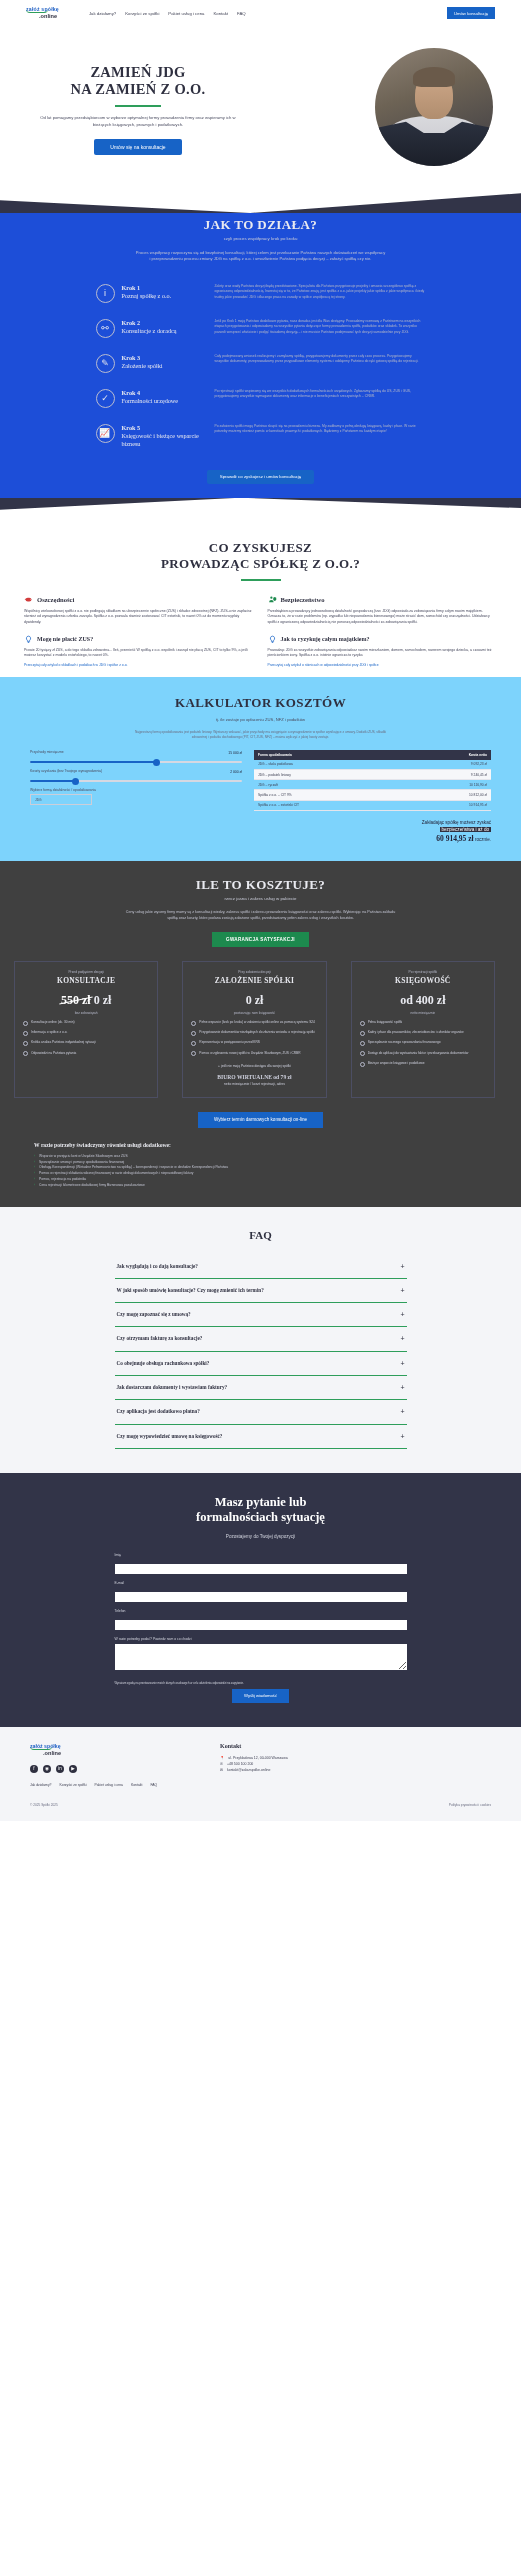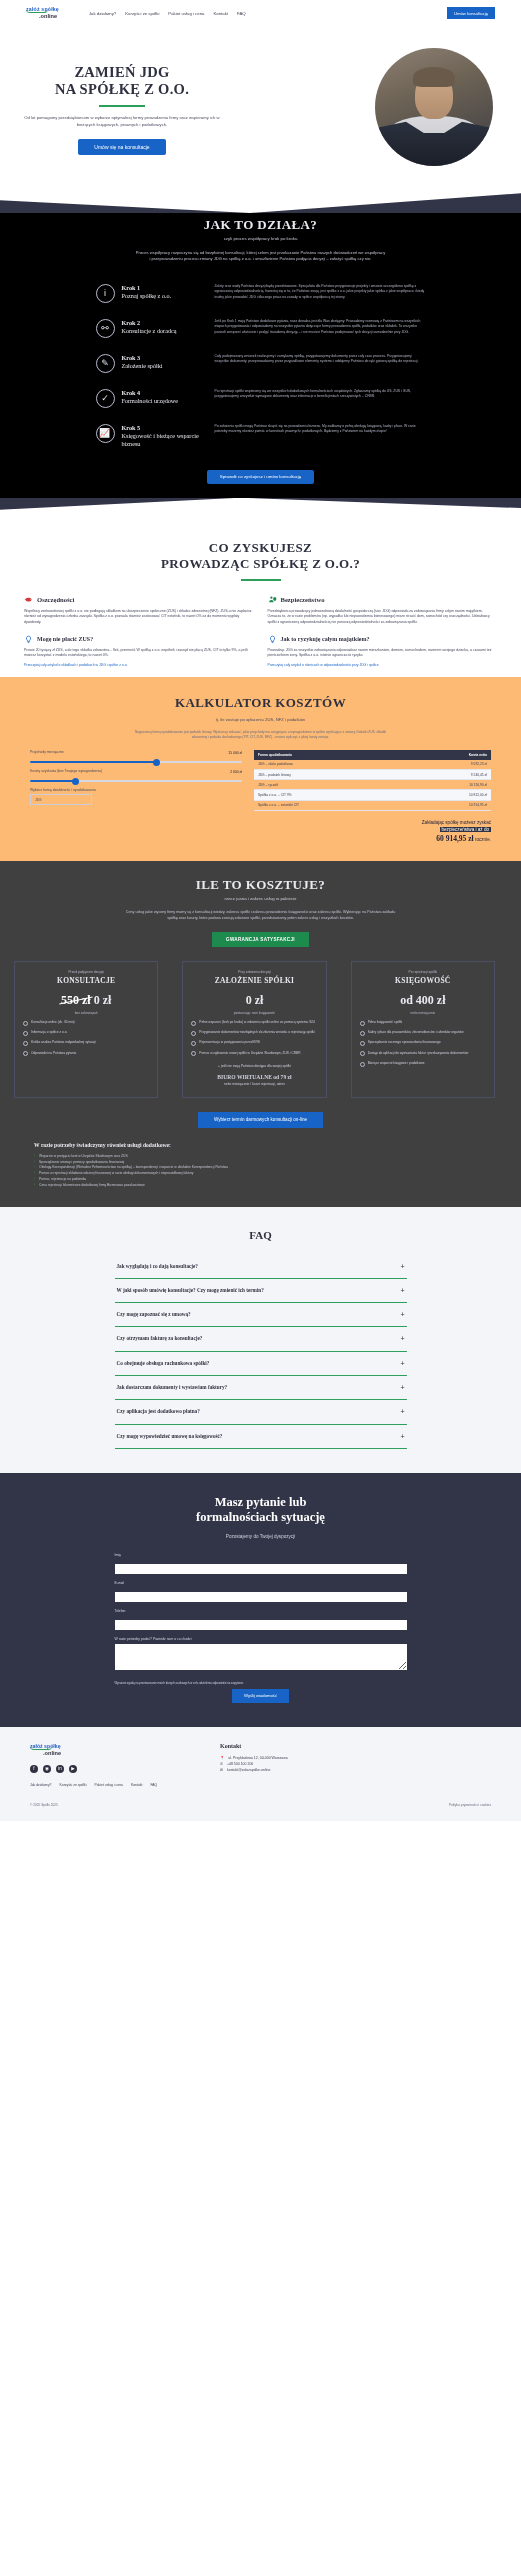--- a/index.html
+++ b/index.html
@@ -37,21 +37,21 @@
     white-space: nowrap;
   }
 
   
   .hero {
     position: relative;
     height: 165px;
     background: #fff;
     overflow: hidden;
   }
-  .hero-inner { display: flex; padding: 18px 22px 0 6px; }
+  .hero-inner { display: flex; padding: 18px 22px 0 22px; }
   .hero-left { width: 232px; padding-top: 20px; }
   .hero-h1 {
     font-family: "Liberation Serif", serif;
     font-size: 14.5px;
     font-weight: bold;
     line-height: 1.18;
     text-align: center;
     color: #2f3040;
     letter-spacing: .3px;
   }
@@ -84,21 +84,21 @@
   .hero-photo .hair { position:absolute; top:16%; left:32%; width:36%; height:17%;
     background: #6a5a4a; border-radius: 50% 50% 20% 20%; }
 
   
   .angle-top { height: 22px; background: #323448;
      clip-path: polygon(0 42%, 48% 100%, 100% 10%, 100% 100%, 0 100%); }
   .angle-bot { height: 20px; background: #323448;
      clip-path: polygon(0 0, 100% 0, 100% 52%, 46% 0%, 0 60%); }
 
   
-  .dark { background: #000000; color: #e9eaf0; padding: 4px 0 14px 0; }
+  .dark { background: #1d4ed8; color: #e9eaf0; padding: 4px 0 14px 0; }
   .sec-title {
     font-family: "Liberation Serif", serif;
     font-size: 13px; font-weight: bold; text-align: center;
     letter-spacing: .4px;
   }
   .sec-sub { font-size: 4.4px; text-align: center; margin-top: 3px; color: #c9cbd8; }
   .sec-lead { font-size: 4.1px; line-height:1.55; text-align:center; color:#c3c5d3;
      max-width: 250px; margin: 9px auto 0 auto; }
 
   .steps { margin: 13px auto 0 auto; width: 330px; }
@@ -125,21 +125,21 @@
   .ben-col { flex: 1; }
   .ben-h { display:flex; align-items:center; gap: 4px; margin-bottom: 5px; }
   .ben-h span.t { font-family:"Liberation Serif",serif; font-size: 6.6px; font-weight: bold; }
   .ben-p { font-size: 3.5px; line-height: 1.62; color: #45475c; }
   .ben-q { display:flex; align-items:center; gap:4px; margin: 9px 0 4px 0; }
   .ben-q .t { font-family:"Liberation Serif",serif; font-size:6px; font-weight:bold; }
   .ben-link { font-size: 3.4px; color:#1763c6; margin-top: 4px; display:block; text-decoration:none; }
   .bulb { width: 9px; height: 9px; color: #1763c6; }
 
   
-  .calc { background:#fdba74; padding: 18px 0 16px 0; }
+  .calc { background:#7dd3fc; padding: 18px 0 16px 0; }
   .calc-sub { font-size: 4.2px; text-align:center; margin-top:6px; color:#4a4c60;}
   .calc-note { font-size:3.2px; line-height:1.6; text-align:center; color:#6a6c80; max-width: 260px; margin: 8px auto 0;}
   .calc-body { display:flex; gap: 12px; padding: 10px 30px 0 30px; }
   .calc-left { width: 46%; }
   .calc-right { flex:1; }
   .calc-lbl { font-size:3.4px; color:#4a4c60; margin-bottom:2px; }
   .calc-row { display:flex; justify-content:space-between; align-items:center; margin-bottom:5px;}
   .calc-val { font-size:3.4px; color:#23243a; }
   .slider { height:2px; background:#d6d8e2; border-radius:2px; position:relative; margin: 2px 0 6px 0;}
   .slider .fill { position:absolute; left:0; top:0; height:100%; background:#1763c6; border-radius:2px;}
@@ -229,21 +229,21 @@
     <a>FAQ</a>
   </nav>
   <button class="header-cta">Umów konsultację</button>
 </div>
 
 <section class="hero">
   <div class="hero-inner">
     <div class="hero-left">
       <h1 class="hero-h1">
         <span>ZAMIEŃ JDG</span><br>
-        <span>NA SPÓŁKĘ Z O.O.</span>
+        <span>NA ZAMIEŃ Z O.O.</span>
       </h1>
       <div class="hero-rule"></div>
       <p class="hero-sub">Od lat pomagamy przedsiębiorcom w wyborze optymalnej formy prowadzenia firmy oraz wspieramy ich w bieżących księgowych, prawnych i podatkowych.</p>
       <button class="hero-btn">Umów się na konsultacje</button>
     </div>
   </div>
   <div class="hero-photo">
     <div class="shirt"></div>
       <div class="suit"></div>
       <div class="head"></div>

